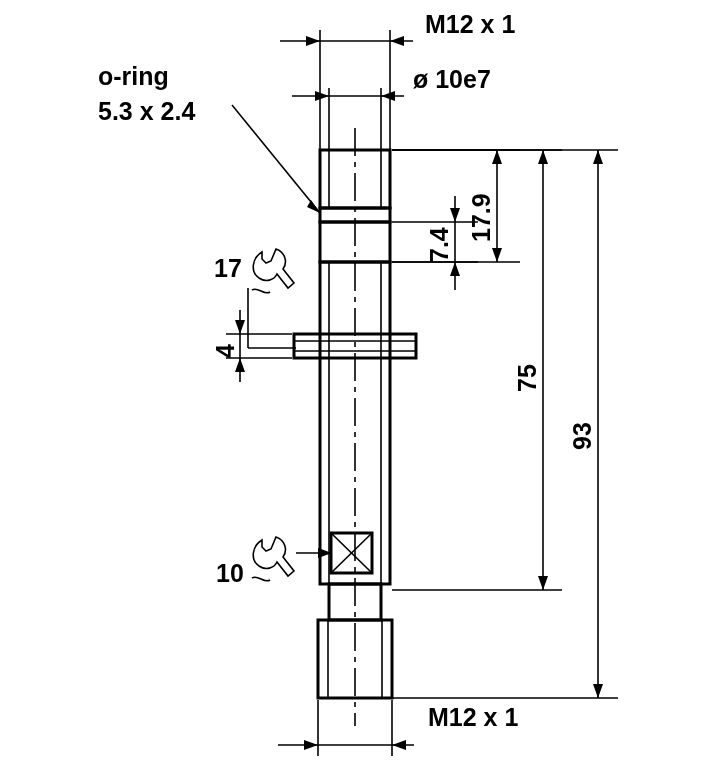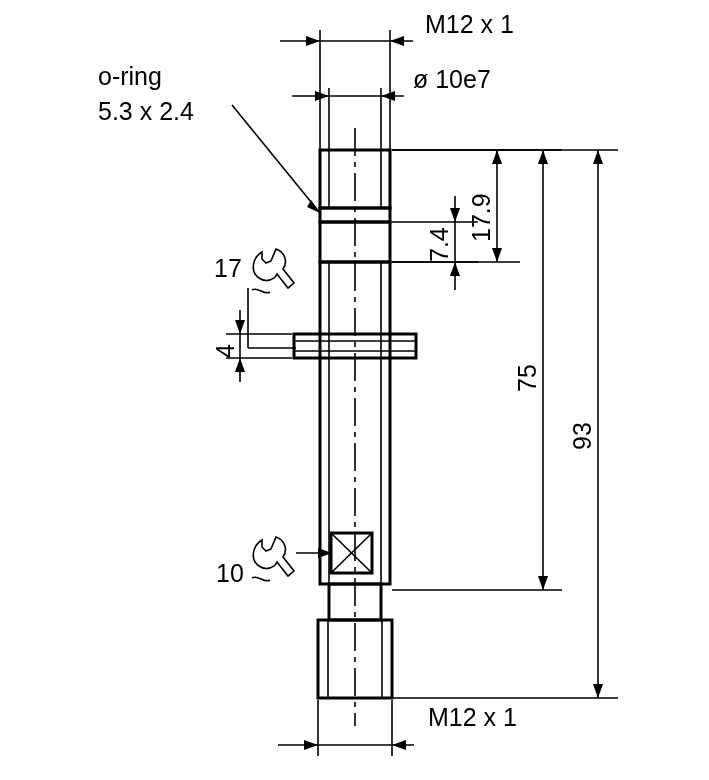--- a/index.html
+++ b/index.html
@@ -11,20 +11,21 @@
     width: 709px;
     height: 780px;
     font-family: "Liberation Sans", sans-serif;
     color: #000000;
     overflow: hidden;
   }
   #stage {
     position: relative;
     width: 709px;
     height: 780px;
+    font-weight: bold;
   }
   svg#drawing {
     position: absolute;
     left: 0;
     top: 0;
     width: 709px;
     height: 780px;
   }
   .lbl {
     font-family: "Liberation Sans", sans-serif;

